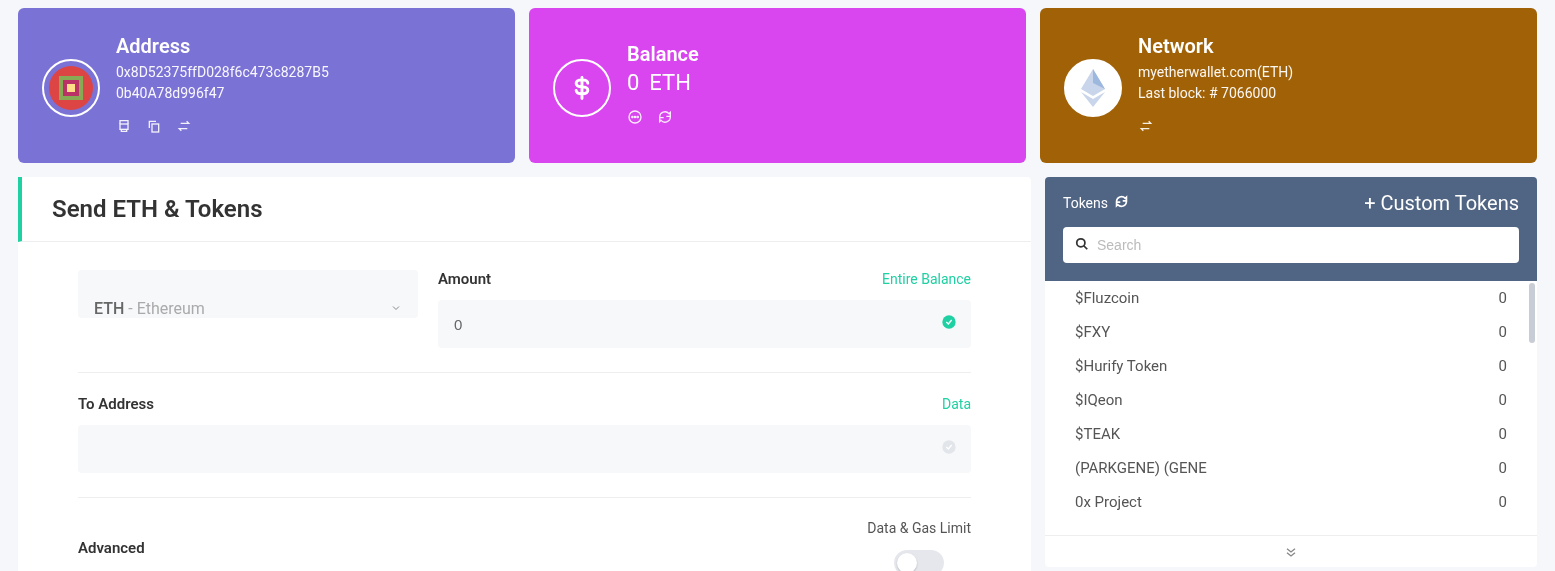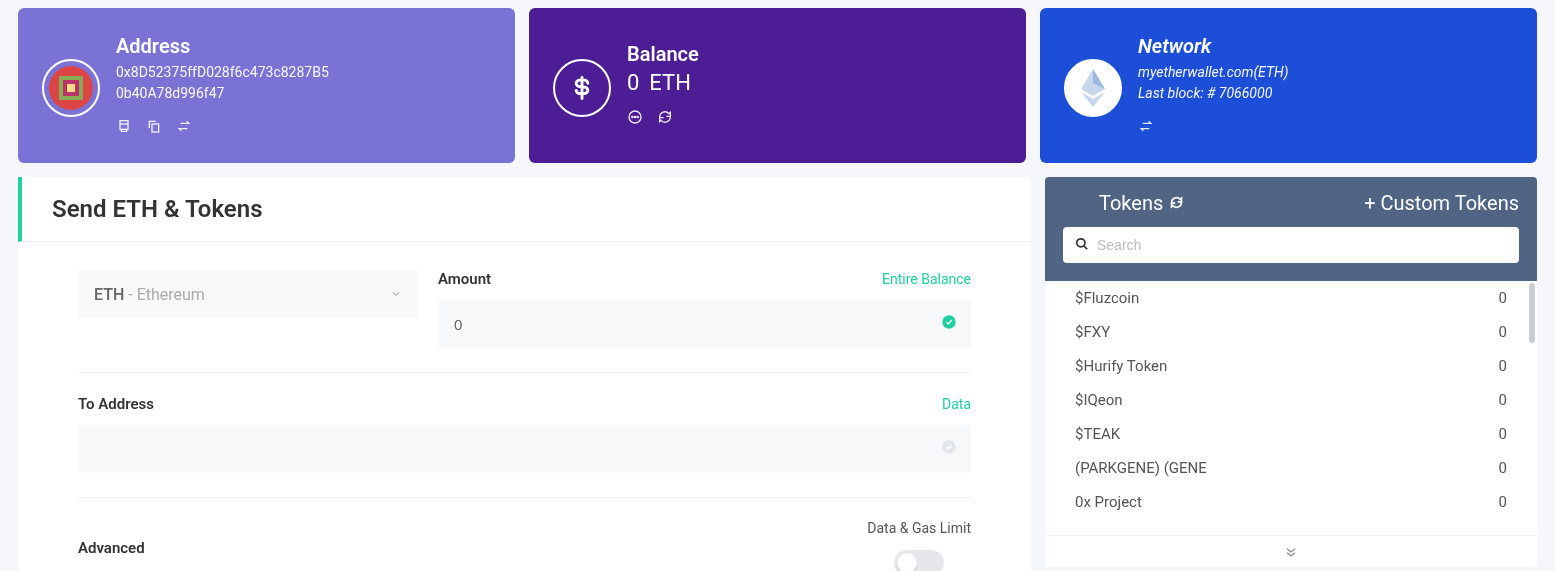--- a/index.html
+++ b/index.html
@@ -20,22 +20,22 @@
     border-radius: 6px;
     padding: 24px 24px;
     color: #fff;
     flex: 1;
     display: flex;
     gap: 16px;
     align-items: center;
     height: 155px;
   }
   .card-address { background: #7b72d6; }
-  .card-balance { background: #4c1d95; }
-  .card-network { background: #1d4ed8; font-style: italic; }
+  .card-balance { background: #d946ef; }
+  .card-network { background: #a16207; }
   .card-icon-wrap {
     width: 58px; height: 58px;
     border-radius: 50%;
     border: 2.5px solid #fff;
     display: flex; align-items: center; justify-content: center;
     flex-shrink: 0;
     margin-top: 4px;
   }
   .card h3 { font-size: 20px; font-weight: 600; margin-bottom: 4px; }
   .card .sub { font-size: 14px; line-height: 1.5; opacity: 0.95; }
@@ -74,21 +74,21 @@
     border-radius: 4px;
     height: 48px;
     display: flex;
     align-items: center;
     padding: 0 16px;
     position: relative;
   }
   .input-box input {
     border: none; background: transparent; width: 100%; font-size: 15px; color: #666; outline: none;
   }
-  .select-box { cursor: pointer; justify-content: space-between; }
+  .select-box { cursor: pointer; justify-content: space-between; align-items: flex-end; }
   .select-symbol { font-weight: 500; color: #666; }
   .select-name { color: #aaa; }
   .check-ic { position: absolute; right: 14px; color: #1fd0a3; }
   .check-ic.muted { color: #ddd; }
   .section-break { border-top: 1px solid #eee; margin-bottom: 22px; }
   .adv-row { display: flex; justify-content: space-between; align-items: center; }
   .adv-right { display: flex; align-items: center; gap: 14px; font-size: 14px; color: #555; flex-direction: column; }
   .toggle {
     width: 50px; height: 26px; background: #e5e7ed; border-radius: 13px; position: relative; cursor: pointer;
   }
@@ -104,21 +104,21 @@
     display: flex; flex-direction: column;
     height: 390px;
     position: relative;
   }
   .tokens-header {
     background: #506483;
     padding: 14px 18px 18px 18px;
     border-radius: 4px 4px 0 0;
   }
   .tokens-header-top { display: flex; justify-content: space-between; align-items: center; color: #fff; margin-bottom: 12px; }
-  .tokens-title { font-size: 20px; display: flex; align-items: center; gap: 6px; margin-left: 36px; }
+  .tokens-title { font-size: 14px; display: flex; align-items: center; gap: 6px; }
   .custom-link { font-size: 20px; cursor: pointer; }
   .search-box {
     background: #fff; border-radius: 4px; height: 36px; display: flex; align-items: center; padding: 0 12px; gap: 8px;
   }
   .search-box input { border: none; outline: none; flex: 1; font-size: 14px; color: #555; }
   .search-box input::placeholder { color: #bbb; }
   .token-list { flex: 1; overflow-y: auto; padding-right: 0; }
   .token-item { display: flex; justify-content: space-between; padding: 8px 30px; font-size: 15px; color: #555; cursor: pointer; }
   .expand-bar { height: 32px; display: flex; align-items: center; justify-content: center; border-top: 1px solid #eee; cursor: pointer; color: #888; }
 

